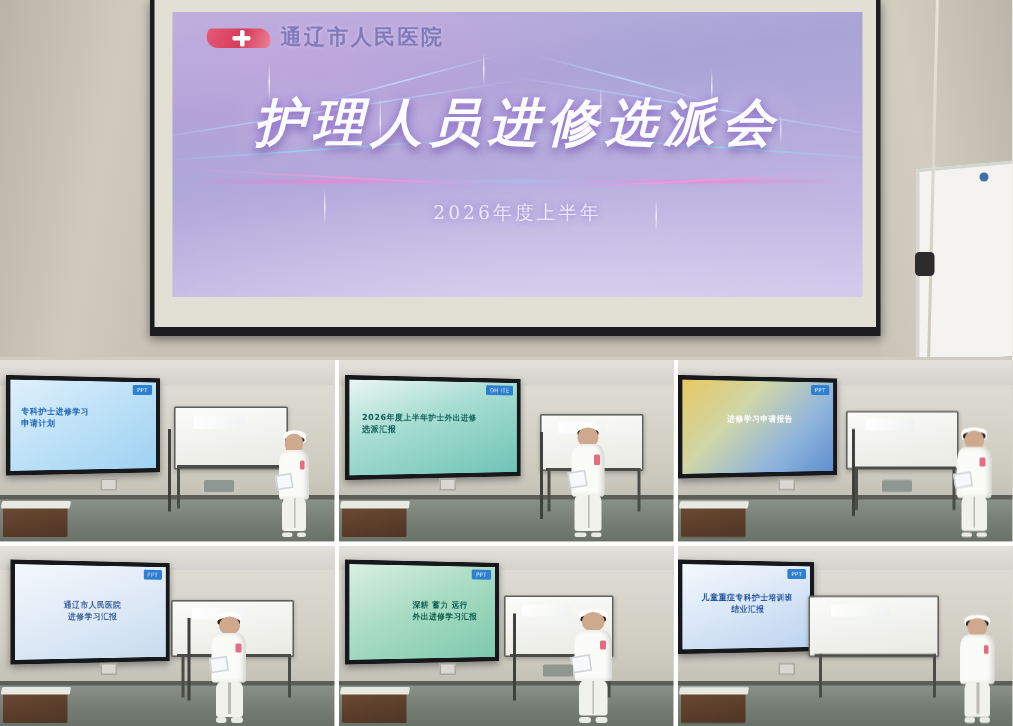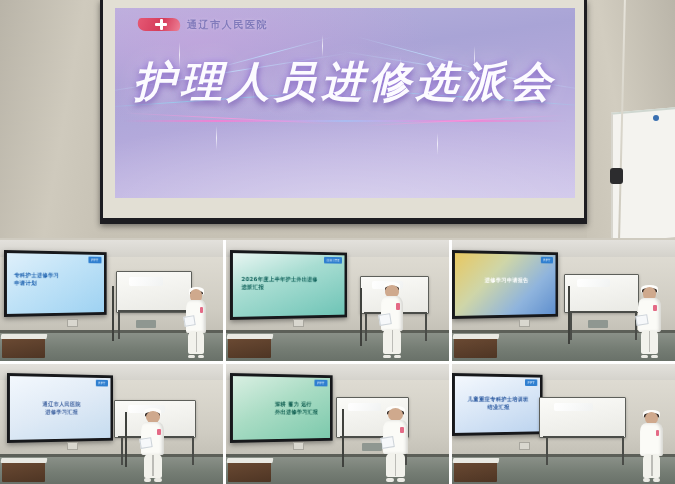--- a/index.html
+++ b/index.html
@@ -32,26 +32,26 @@
   .horizon{position:absolute;left:0;right:0;top:112px;height:2px;
         background:linear-gradient(90deg,rgba(255,255,255,0) 2%,rgba(255,120,210,.75) 22%,rgba(160,200,255,.55) 50%,rgba(255,120,210,.7) 78%,rgba(255,255,255,0) 98%);filter:blur(.6px);}
 
   .logo-row{position:absolute;left:22px;top:8px;display:flex;align-items:center;gap:6px;}
   .logo-mark{position:relative;width:44px;height:17px;overflow:hidden;}
   .logo-mark .swoosh{position:absolute;left:0;top:2px;width:44px;height:13px;
         background:linear-gradient(95deg,#e8506a,#d7324f 55%,#f0798c);
         border-radius:3px 14px 3px 14px;transform:skewX(-18deg);opacity:.92;}
   .logo-mark .cross-h{position:absolute;left:18px;top:7px;width:12px;height:3px;background:#fff;border-radius:1px;}
   .logo-mark .cross-v{position:absolute;left:22.5px;top:3px;width:3px;height:11px;background:#fff;border-radius:1px;}
-  .logo-text{font-size:10px;letter-spacing:1.6px;color:#5d5ea8;opacity:.62;white-space:nowrap;
+  .logo-text{font-size:14px;letter-spacing:1.6px;color:#5d5ea8;opacity:.62;white-space:nowrap;
         text-shadow:0 0 3px rgba(255,255,255,.5);font-weight:700;}
 
   .slide-title{position:absolute;left:0;right:0;top:50px;text-align:center;
         font-family:Liberation Sans, sans-serif;font-weight:700;
-        font-size:42px;line-height:48px;letter-spacing:5px;color:#fcfbff;font-style:italic;
+        font-size:34px;line-height:48px;letter-spacing:5px;color:#fcfbff;font-style:italic;
         text-shadow:0 0 9px rgba(160,130,230,.95),0 3px 6px rgba(60,30,110,.55),0 0 22px rgba(255,255,255,.45);}
   .slide-sub1{position:absolute;left:0;right:0;top:126px;text-align:center;
         font-family:"DejaVu Serif","Liberation Serif",serif;font-size:12.5px;letter-spacing:2px;
         color:#f2eeff;opacity:.88;text-shadow:0 0 6px rgba(120,90,200,.8);}
   .slide-sub2{position:absolute;left:0;right:0;top:146px;text-align:center;
         font-size:10px;letter-spacing:2.5px;color:#ece8fb;opacity:.8;
         text-shadow:0 0 5px rgba(120,90,200,.75);}
 
   
   .hero-wb{position:absolute;right:0;top:110px;width:62px;height:128px;background:#f4f3ef;
@@ -151,20 +151,21 @@
       <div class="logo-row">
         <span class="logo-mark">
           <span class="swoosh"></span>
             <span class="cross-h"></span>
             <span class="cross-v"></span>
         </span>
         <span class="logo-text">通辽市人民医院</span>
       </div>
 
       <div class="slide-title">护理人员进修选派会</div>
+      <div class="slide-sub1">2026年度上半年</div>
     </div>
 
     <div class="hero-wb"></div>
     <div class="hero-dot"></div>
     <div class="hero-cable"></div>
     <div class="hero-clip"></div>
   </div>
 
   <div class="grid">
 

